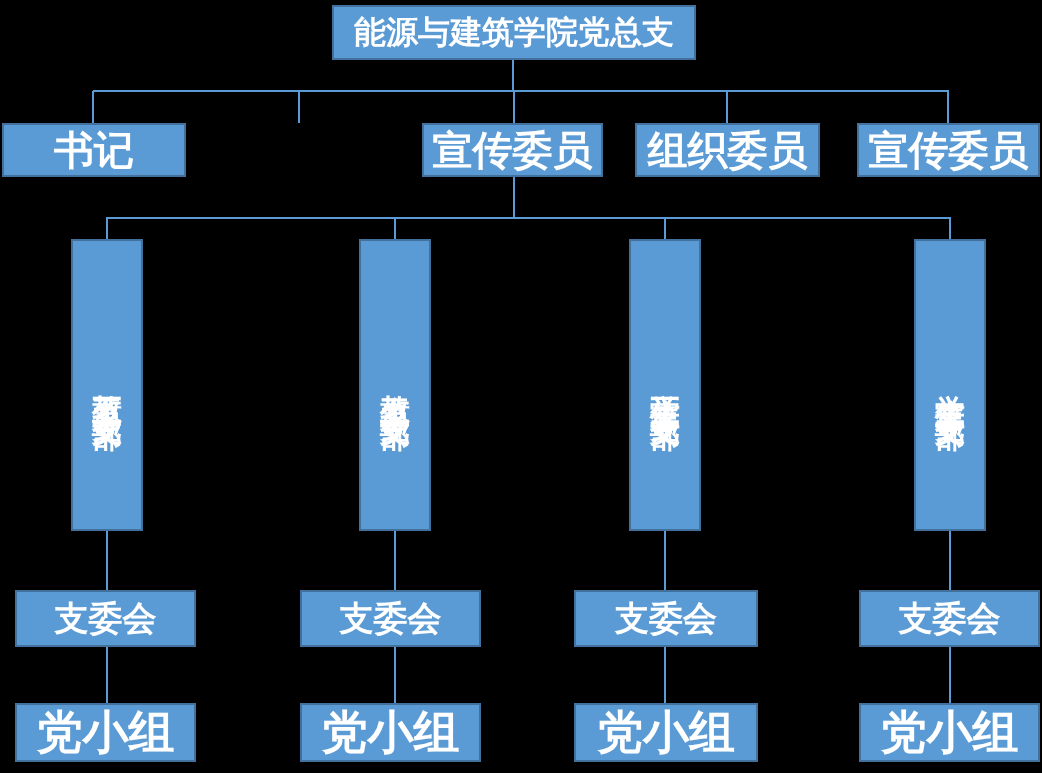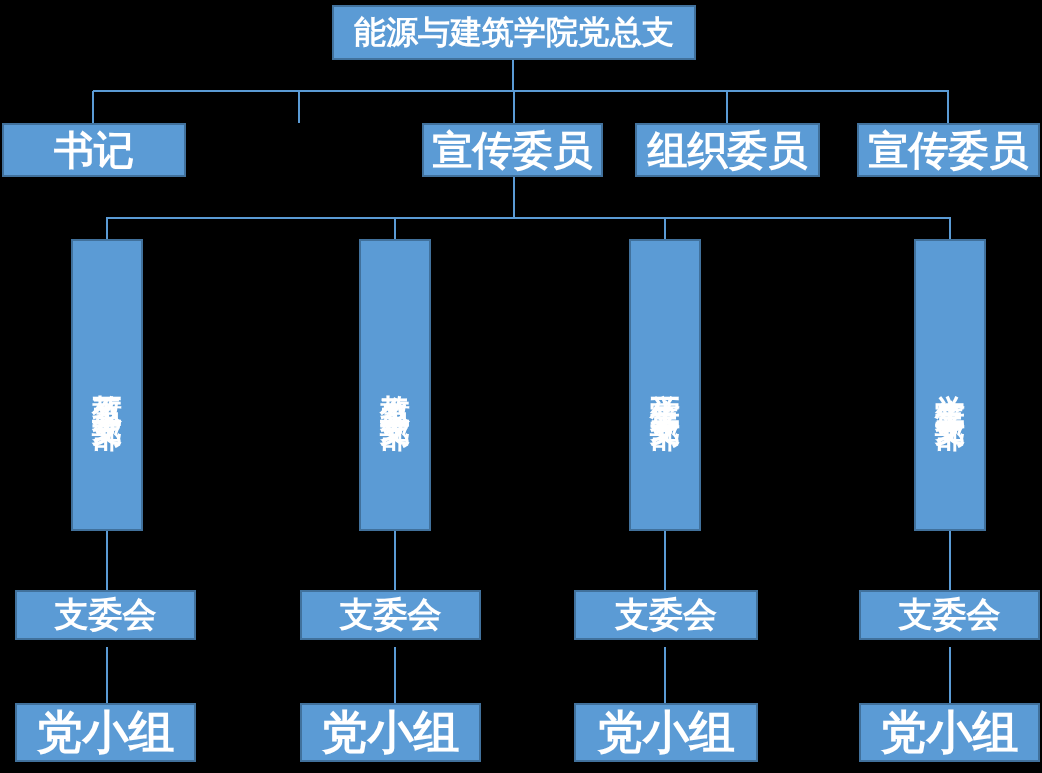--- a/index.html
+++ b/index.html
@@ -47,21 +47,21 @@
   .vb2 { left: 359px; }
   .vb3 { left: 629px; }
   .vb4 { left: 914px; }
   .vtext {
     writing-mode: vertical-rl;
     text-orientation: upright;
     letter-spacing: 4px;
     line-height: 72px;
   }
   
-  .cbox { top: 590px; height: 50px; font-size: 34px; }
+  .cbox { top: 590px; height: 57px; font-size: 34px; }
   
   .gbox { top: 703px; height: 59px; font-size: 46px; }
   .col1 { left: 15px;  width: 181px; }
   .col2 { left: 300px; width: 181px; }
   .col3 { left: 574px; width: 184px; }
   .col4 { left: 859px; width: 181px; }
   
   .v { width: 2px; }
   .h { height: 2px; }
   .stub-root { left: 512px; top: 59px;  height: 32px; }

